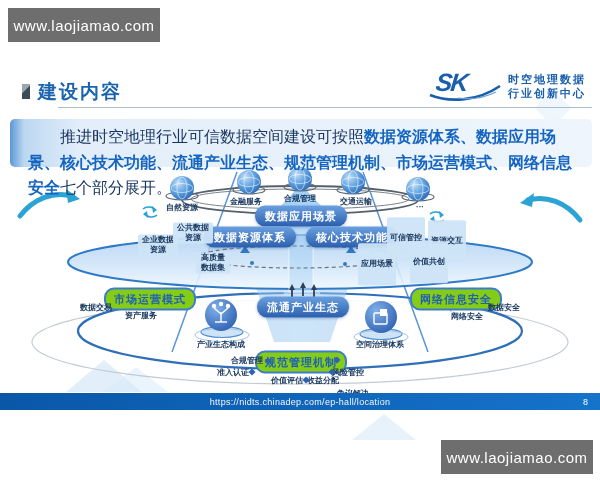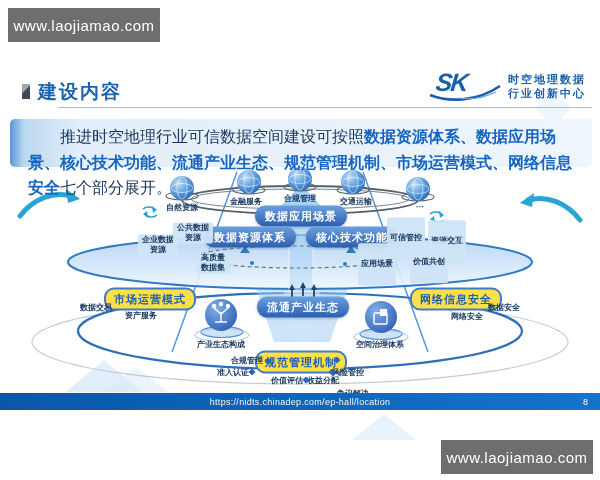--- a/index.html
+++ b/index.html
@@ -34,21 +34,21 @@
     background:linear-gradient(90deg,#5b97d7 0px,#bcd8f1 14px,#e3eefa 70px,#eef5fc 100%); }
   .banner p { font-size:16px; line-height:1.6; text-indent:2em; color:#17345f; }
   .seg-h { color:#1565c0; font-weight:bold; }
 
   
   .pill { position:absolute; transform:translate(-50%,-50%); display:flex; align-items:center;
     justify-content:center; font-weight:bold; font-size:11px; letter-spacing:1px;
     white-space:nowrap; border-radius:10px; z-index:6; }
   .pill.blue { background:linear-gradient(180deg,#6aa0e0,#2b5fae); color:#fff;
     padding:3px 10px; box-shadow:0 1px 3px rgba(20,60,120,.35); }
-  .pill.white { background:#fde047; border:2px solid #3c7cc9; color:#2061b4; padding:2px 8px; }
+  .pill.white { background:#84cc16; border:2px solid #3c7cc9; color:#2061b4; padding:2px 8px; }
 
   
   .lbl { position:absolute; transform:translate(-50%,-50%); font-size:8px; font-weight:bold;
     color:#1c3a60; text-align:center; line-height:1.2; white-space:nowrap; z-index:6; }
   .lbl.boxed { background:rgba(206,228,247,.95); padding:16px 3px; border-radius:2px; }
   .lbl.two { white-space:normal; width:40px; padding:1px 2px; }
   .lbl.two.narrow { width:34px; }
 
   .diamond { position:absolute; width:5px; height:5px; background:#2e62b5;
     transform:translate(-50%,-50%) rotate(45deg); z-index:6; }

